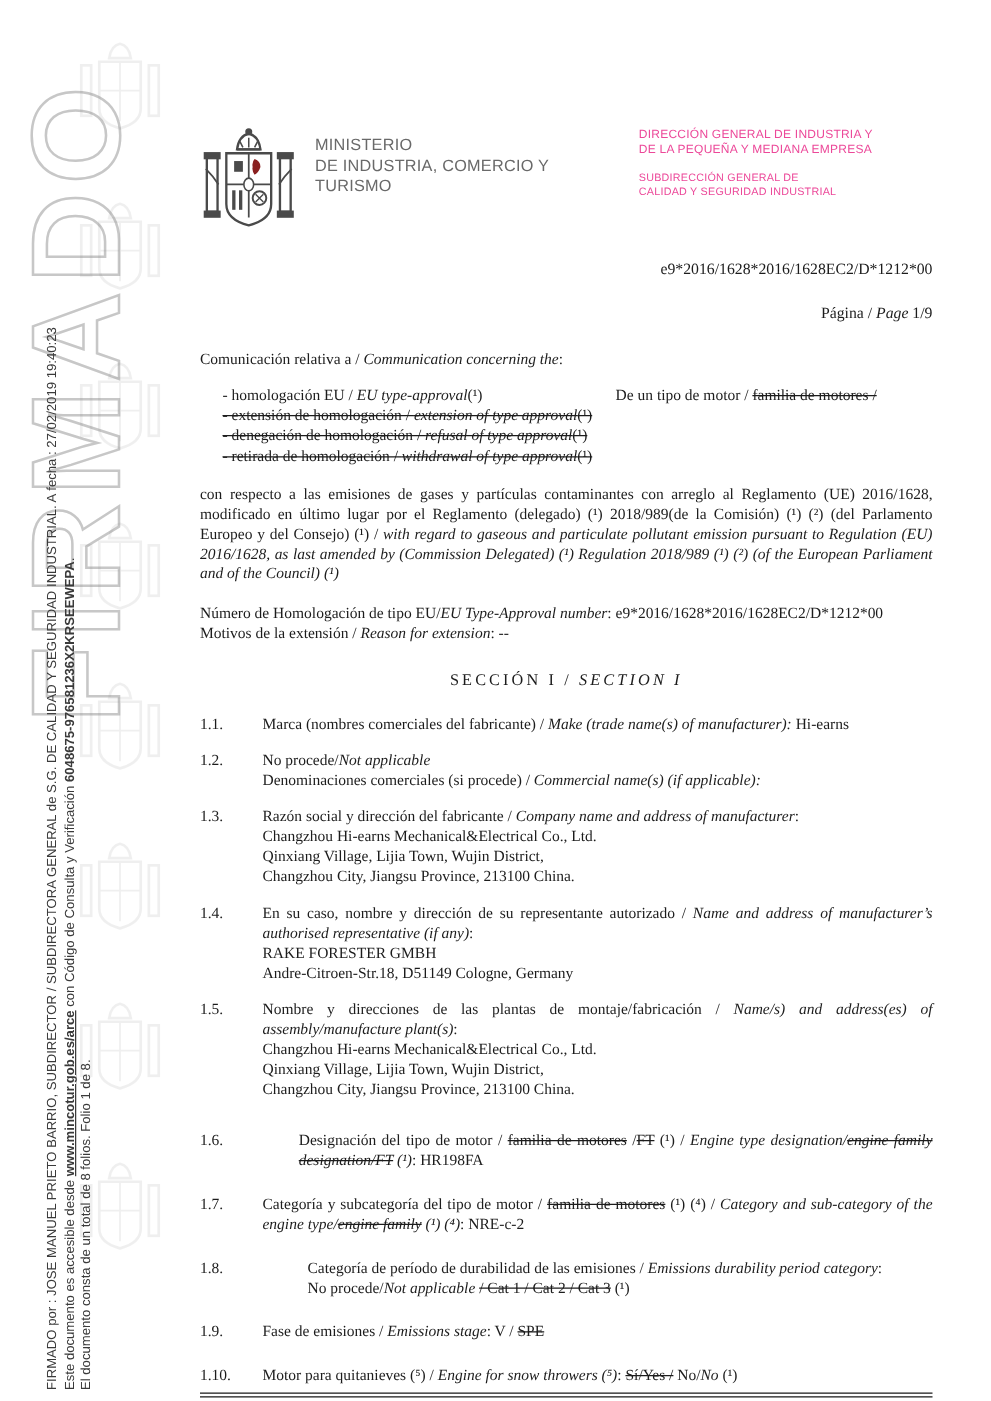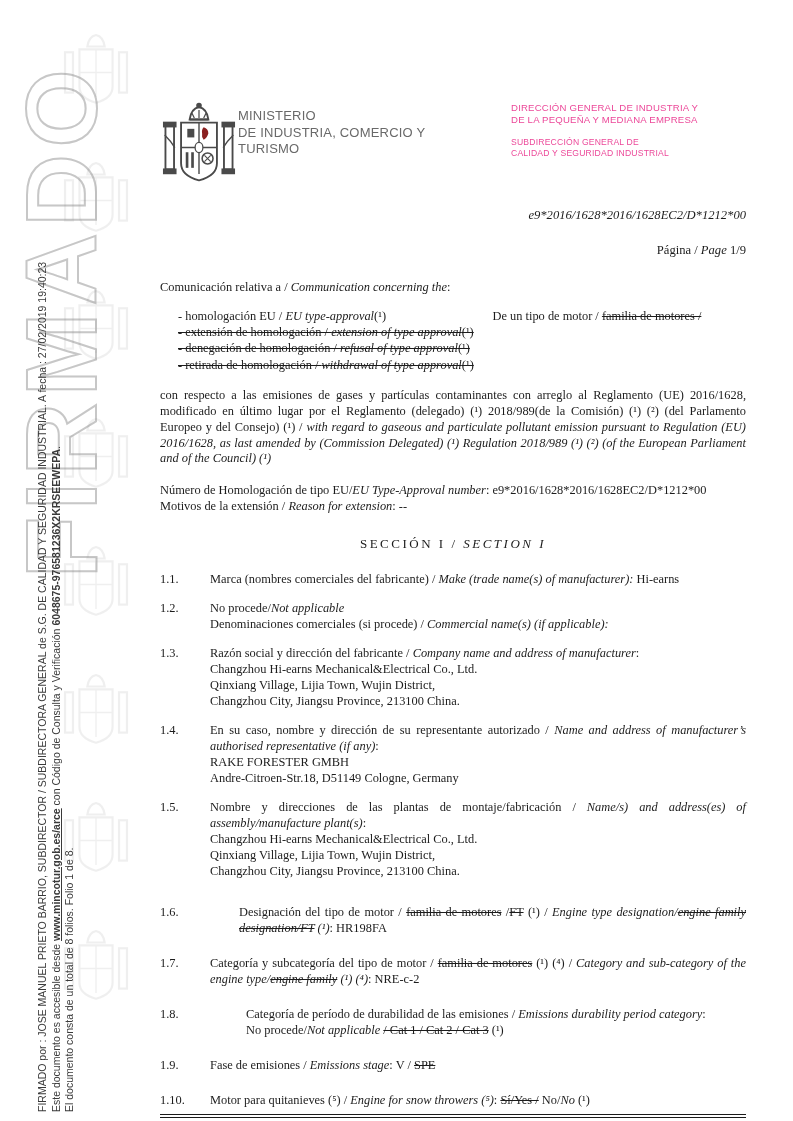--- a/index.html
+++ b/index.html
@@ -12,26 +12,26 @@
     color:#ffffff;-webkit-text-stroke:2px #c7c7c7;text-stroke:2px #c7c7c7;line-height:110px;
     user-select:none;}
   .shield-col{position:absolute;left:60px;top:26px;width:84px;display:flex;flex-direction:column;gap:38px;}
   .shield-col svg{opacity:0.13;}
   .signature-lines{position:absolute;left:36px;top:1112px;width:1100px;
     transform:rotate(-90deg);transform-origin:0 0;
     font-family:"Liberation Sans",sans-serif;font-size:10.5px;line-height:13.5px;color:#3a3a3a;}
   
   .content{position:absolute;left:160px;top:0;width:586px;font-size:12.4px;line-height:16px;}
   .header-row{margin-top:102px;display:flex;align-items:flex-start;}
-  .ministry{padding-top:6px;font-family:"Liberation Sans",sans-serif;
+  .ministry{margin-left:14px;padding-top:6px;font-family:"Liberation Sans",sans-serif;
     font-size:13px;line-height:16.5px;color:#696969;white-space:pre-line;letter-spacing:0.2px;}
   .hdr-right{margin-left:auto;width:235px;font-family:"Liberation Sans",sans-serif;color:#ec4899;}
   .direction{font-size:9.6px;line-height:12px;white-space:pre-line;letter-spacing:0.2px;}
   .subdirection{font-size:8.6px;line-height:10.5px;white-space:pre-line;margin-top:11px;letter-spacing:0.2px;}
-  .approval-number{text-align:right;margin-top:17px;font-size:12.6px;font-style:italic;}
+  .approval-number{text-align:right;margin-top:17px;font-size:12.6px;}
   .page-line{text-align:right;margin-top:19px;font-size:12.6px;}
   .intro-line{margin-top:21px;}
   .comm-block{display:flex;margin-top:13px;}
   .comm-left{padding-left:18px;width:320px;line-height:16.2px;}
   .comm-right{margin-left:auto;width:258px;line-height:16.2px;}
   .reg-paragraph{margin-top:15px;text-align:justify;line-height:15.9px;}
   .approval-lines{margin-top:15px;}
   .section-title{text-align:center;margin-top:22px;font-size:13px;letter-spacing:2.5px;}
   .items{margin-top:19px;}
   .item{display:flex;margin-bottom:13px;}

